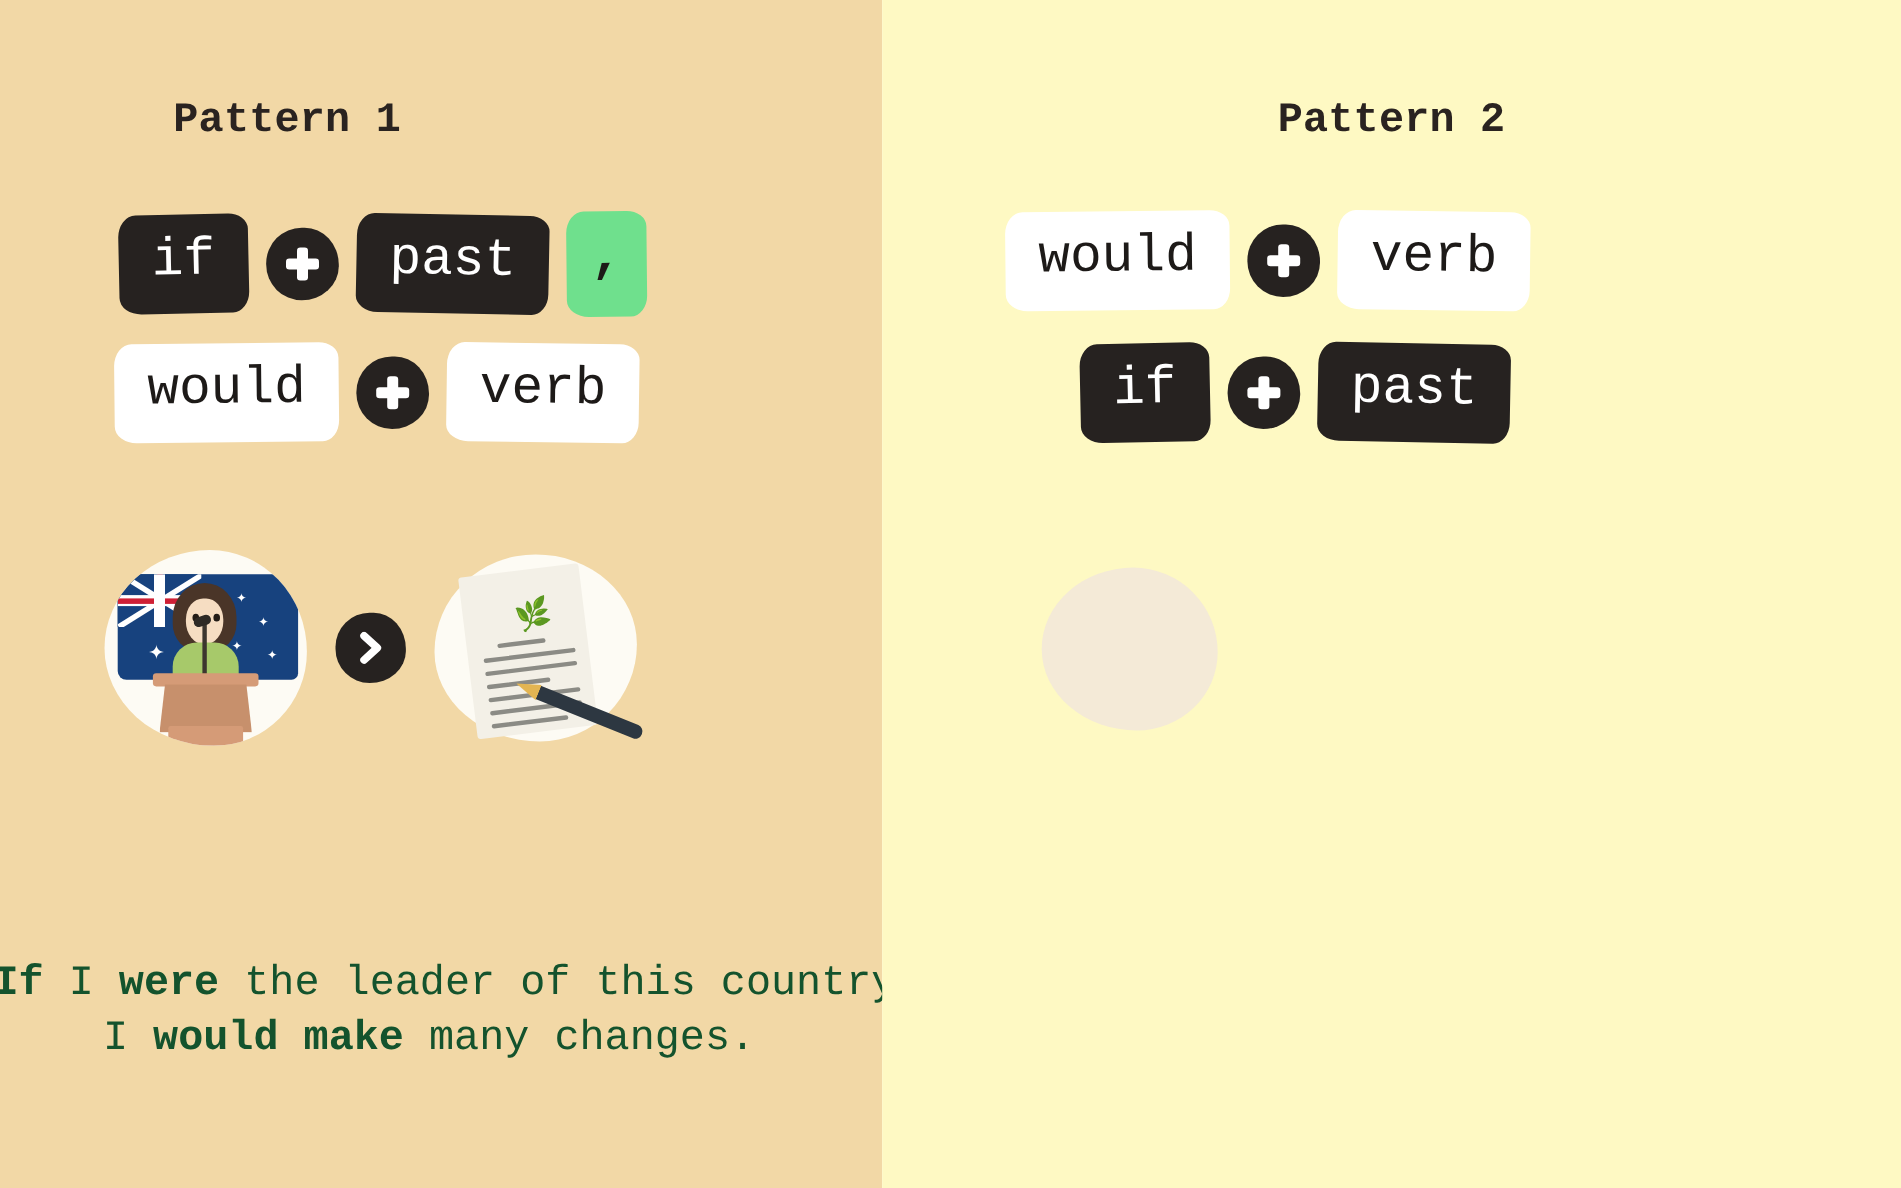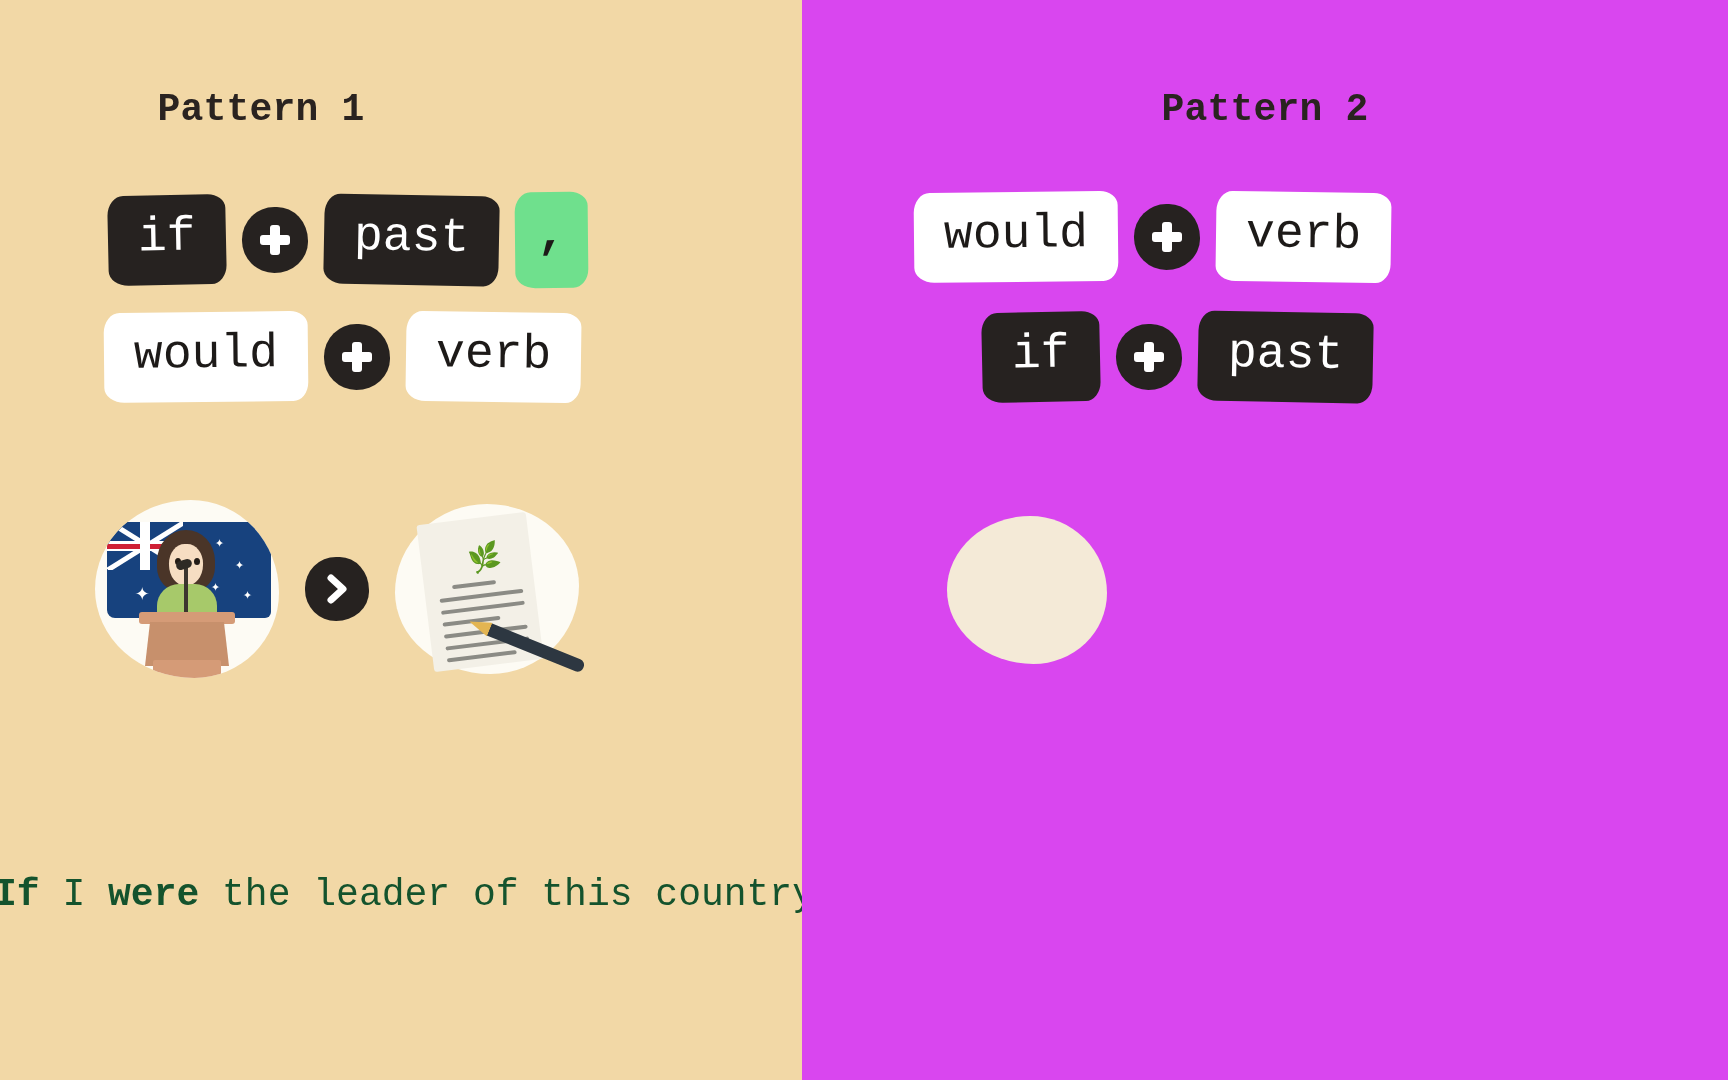--- a/index.html
+++ b/index.html
@@ -18,21 +18,21 @@
     display: flex;
   }
 
   .panel {
     position: relative;
     height: 100%;
     box-sizing: border-box;
     font-family: Liberation Mono, monospace;
   }
   .panel-left  { width: 862px; background: #f2d8a6; }
-  .panel-right { width: 995px; background: #d946ef; }
+  .panel-right { width: 995px; background: #fef9c3; }
 
   .panel-title {
     position: absolute;
     top: 88px;
     width: 100%;
     text-align: center;
     font-size: 38px;
     font-weight: 600;
     color: #2a2320;
     letter-spacing: 0.2px;
@@ -366,20 +366,21 @@
         </div>
         <div class="pen">
           <div class="pen-nib"></div>
         </div>
       </div>
 
     </div>
 
     <div class="example">
       <span class="line line1"><span class="b">If</span> I <span class="b">were</span> the leader of this country,</span>
+      <span class="line">I <span class="b">would make</span> many changes.</span>
     </div>
 
   </div>
 
   <div class="panel panel-right">
 
     <div class="panel-title">Pattern 2</div>
 
     <div class="formula" style="left:112px; top:192px;">
       <div class="chip chip-light rot-c">would</div>

